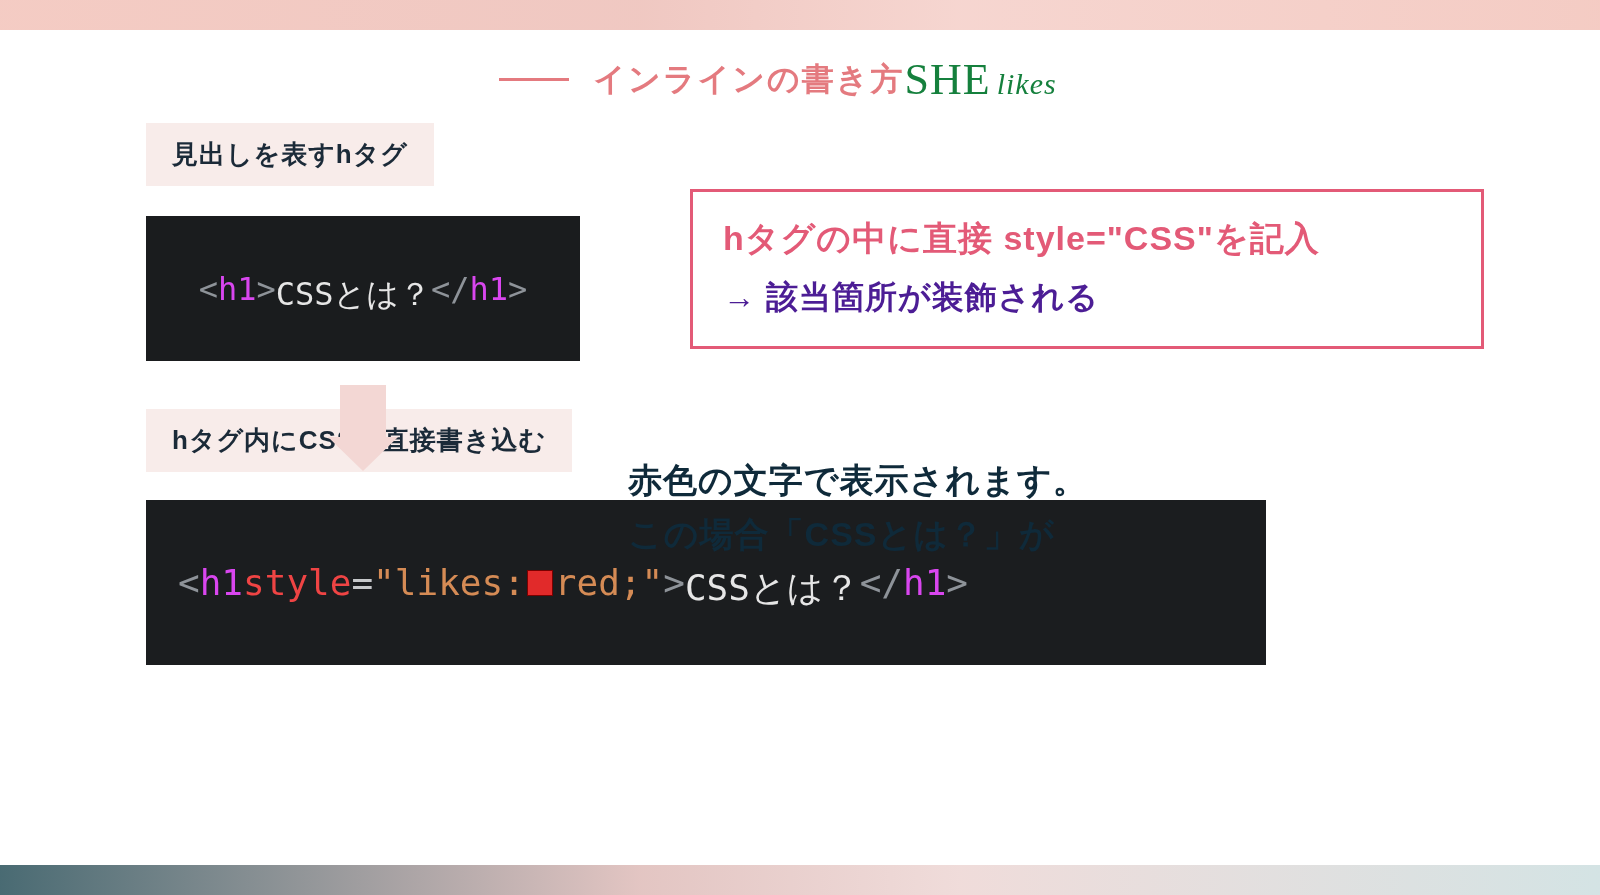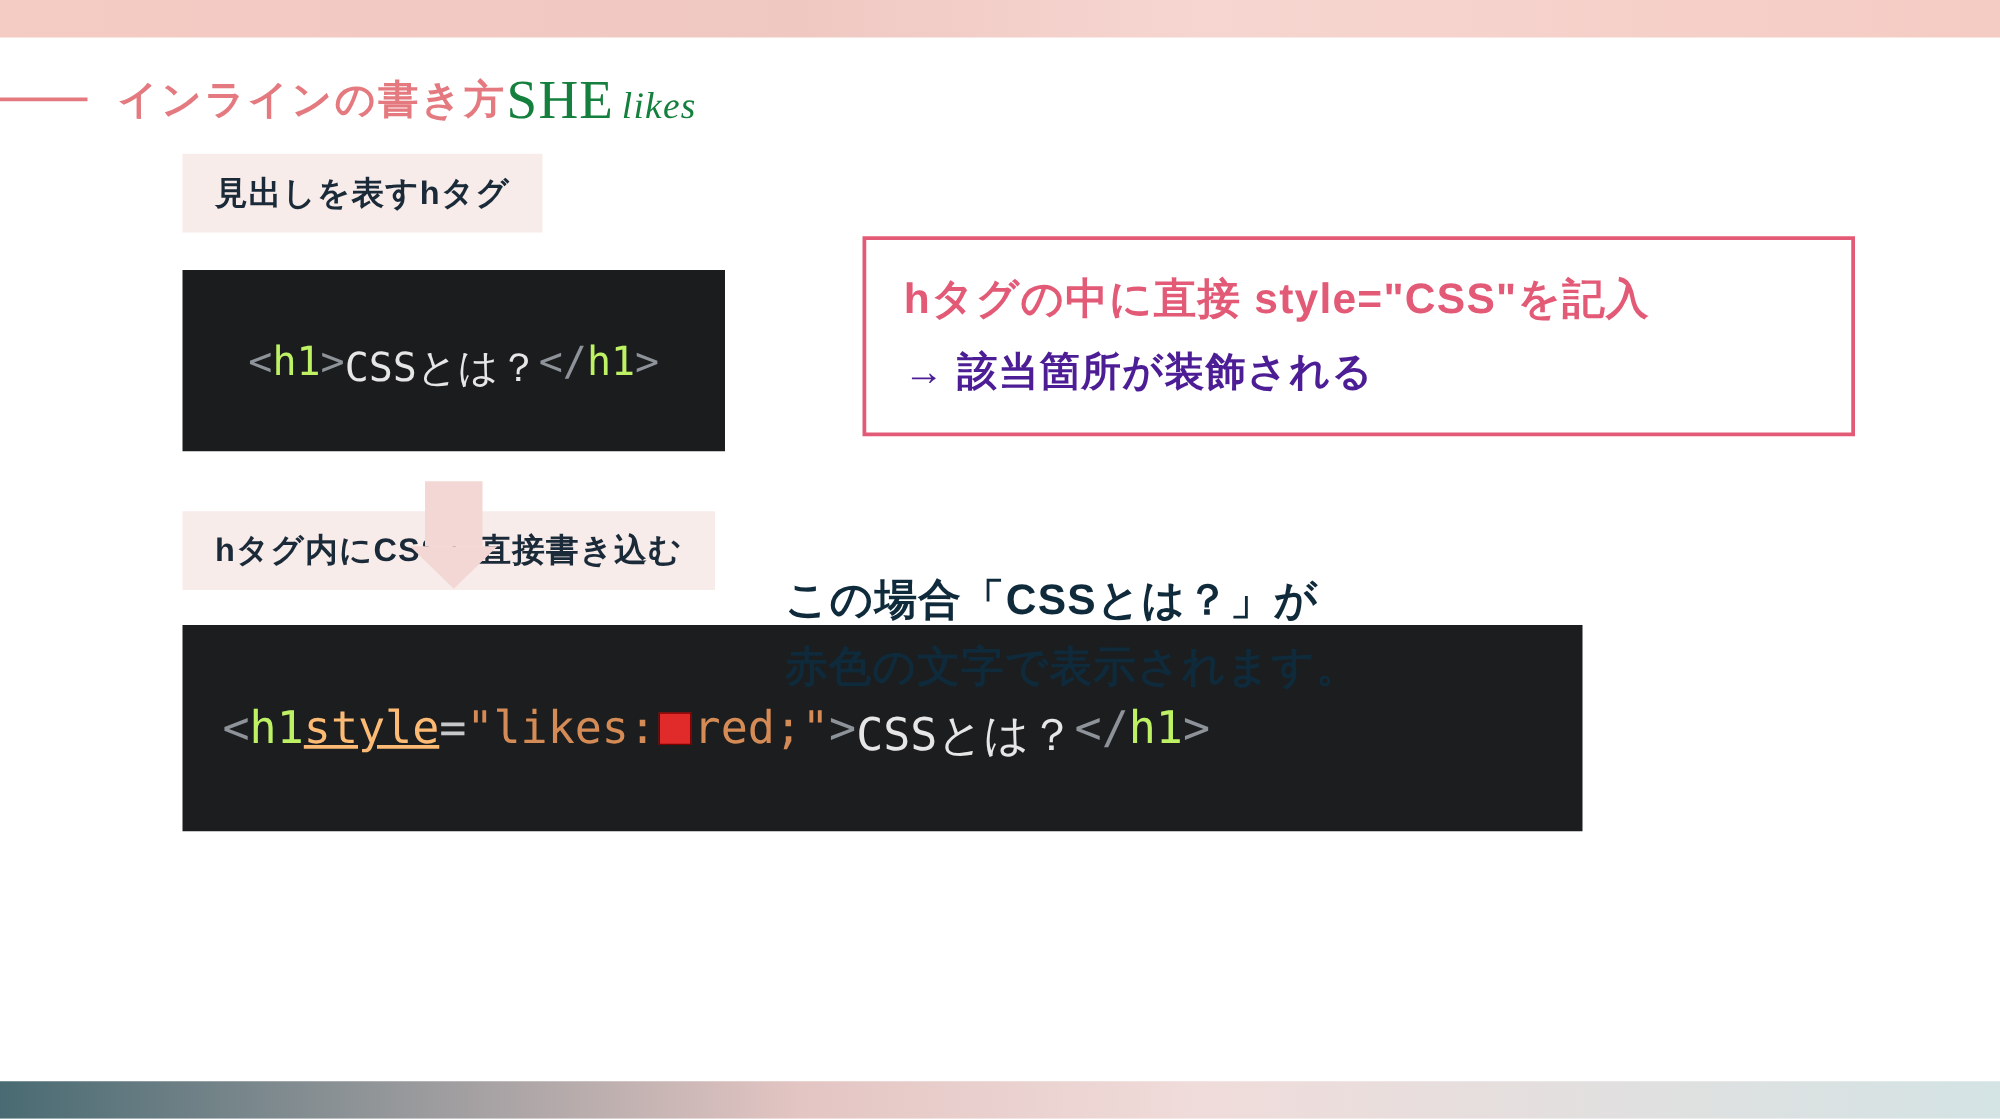--- a/index.html
+++ b/index.html
@@ -13,21 +13,21 @@
     opacity: .9;
   }
   
   .bottom-band {
     position: absolute; left: 0; right: 0; bottom: 0; height: 30px;
     background: linear-gradient(90deg,#355a63 0%,#e0bfbc 40%,#eed8d6 60%,#cfe0e1 100%);
     opacity: .9;
   }
 
   .header-row {
-    display: flex; align-items: center; justify-content: flex-start;
+    display: flex; align-items: center; justify-content: center;
     padding: 24px 44px 8px 0;
   }
   .title-wrap { display: flex; align-items: center; gap: 24px; }
   .title-rule { width: 70px; height: 3px; background: #e47a7f; display: inline-block; }
   .page-title { color: #e47a7f; font-size: 32px; font-weight: 700; letter-spacing: 2px; }
 
   .brand {
     font-family: "Brush Script MT","Segoe Script",cursive;
     color: #15803d; font-size: 44px; font-weight: 500; letter-spacing: 1px;
   }
@@ -50,22 +50,22 @@
   .code-box-2 {
     margin-top: 28px;
     width: 1120px; height: 165px;
     background: #1b1d1f;
     display: flex; align-items: center;
     padding-left: 32px;
     font-family: "Menlo","Consolas",monospace; font-size: 36px; color: #e6e6e6;
   }
 
   .tk-punct  { color: #8e9399; }
-  .tk-tag    { color: #bef264; }
-  .tk-attr   { color: #fdba74; text-decoration: underline; }
+  .tk-tag    { color: #d946ef; }
+  .tk-attr   { color: #ef4444; }
   .tk-eq     { color: #c6c8ca; }
   .tk-str    { color: #d58b55; }
   .tk-text   { color: #e6e6e6; margin-top: 12px; }
   .swatch {
     display:inline-block; width:26px; height:26px; background:#e12a2a;
     vertical-align:-3px; margin:0 2px 0 2px; border:1px solid #7a0000;
   }
 
   .arrow-down {
     margin: 24px 0 24px 182px;
@@ -123,22 +123,22 @@
   </div>
 
   <div class="callout-box">
     <div class="callout-line1">hタグの中に直接 style="CSS"を記入</div>
     <div class="callout-line2">→ 該当箇所が装飾される</div>
   </div>
 
   <div class="arrow-down"></div>
 
   <div class="explain">
+    <div>赤色の文字で表示されます。</div>
     <div>この場合「CSSとは？」が</div>
-    <div>赤色の文字で表示されます。</div>
   </div>
 
   <div class="badge2-wrap">
     <div class="badge">hタグ内にCSSを直接書き込む</div>
   </div>
 
   <div class="code-box-2">
     <span class="tk-punct">&lt;</span>
       <span class="tk-tag">h1</span>
       <span> </span>

